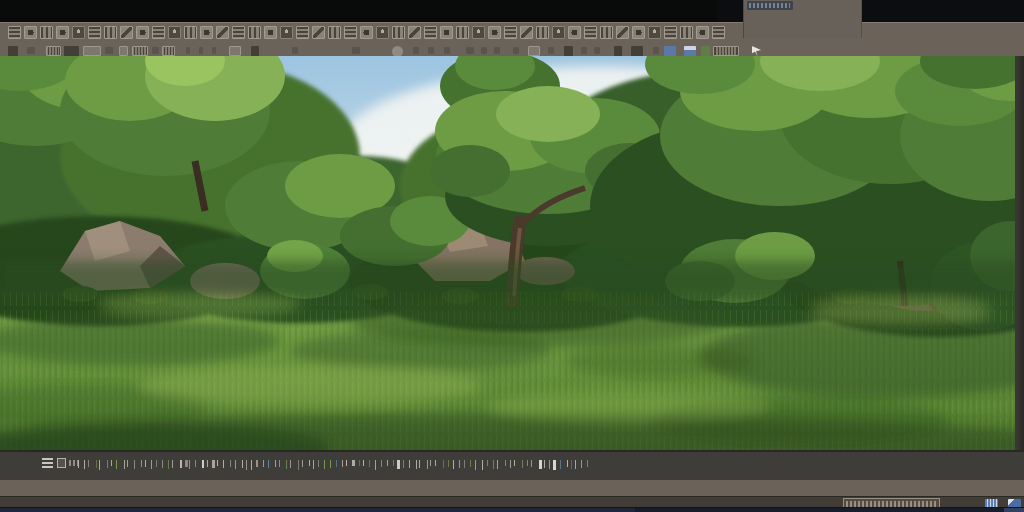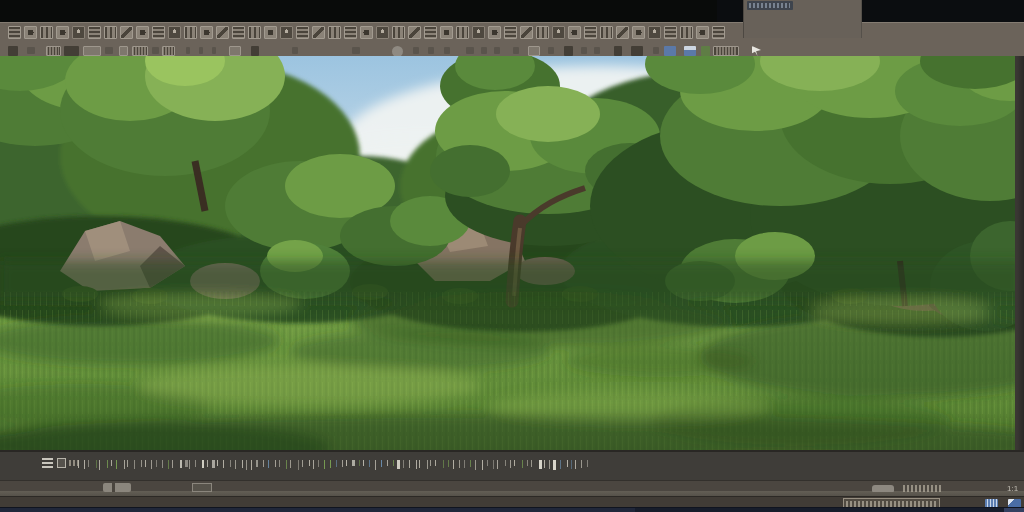--- a/index.html
+++ b/index.html
@@ -395,28 +395,20 @@
         <i style="left: 553.194px; width: 3px; height: 9.985px; background: rgb(217, 214, 203); opacity: 0.998724;"></i>
         <i style="left: 560.449px; width: 1px; height: 8.65403px; background: rgb(109, 146, 181); opacity: 0.635388;"></i>
         <i style="left: 567.065px; width: 1px; height: 6.79646px; background: rgb(183, 179, 168); opacity: 0.974954;"></i>
         <i style="left: 571.239px; width: 1px; height: 9.01528px; background: rgb(109, 146, 181); opacity: 0.520306;"></i>
         <i style="left: 575.418px; width: 1px; height: 8.75271px; background: rgb(183, 179, 168); opacity: 0.905055;"></i>
         <i style="left: 581.273px; width: 1px; height: 8.42305px; background: rgb(183, 179, 168); opacity: 0.774236;"></i>
         <i style="left: 586.973px; width: 1px; height: 7.48926px; background: rgb(183, 179, 168); opacity: 0.577177;"></i>
       </div>
   </div>
 
-  <div id="strip">
-    <div id="strip-hl"></div>
-    <div id="sbtn1"></div>
-    <div id="sbtn2"></div>
-    <div id="mount-icon"></div>
-    <div id="stext" class="illegible-warm"></div>
-    <div id="szoom">1:1</div>
-  </div>
 
   <div id="bottombar">
     <div id="bchip">
       <div class="illegible-warm"></div>
     </div>
     <div id="bicon1"></div>
     <div id="bicon2"></div>
     <div id="bline"></div>
   </div>
 

